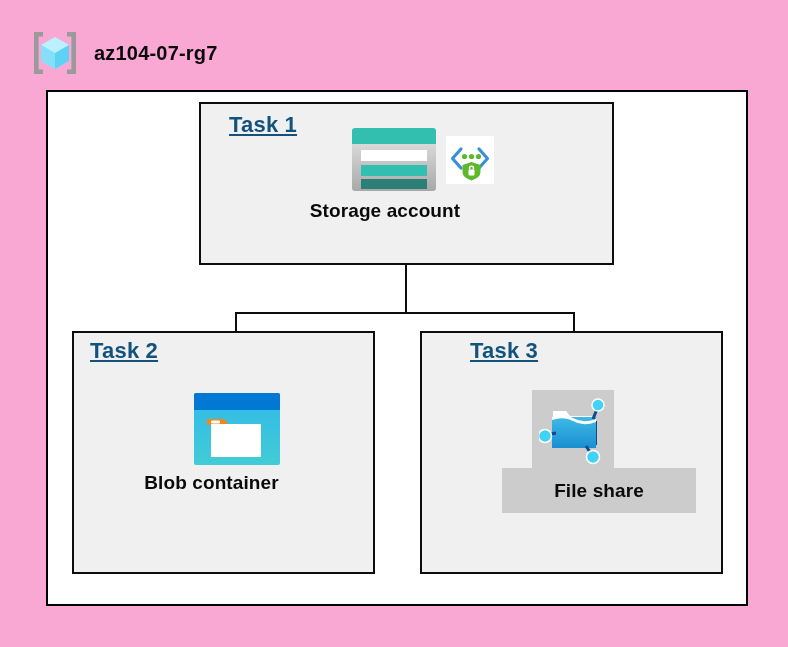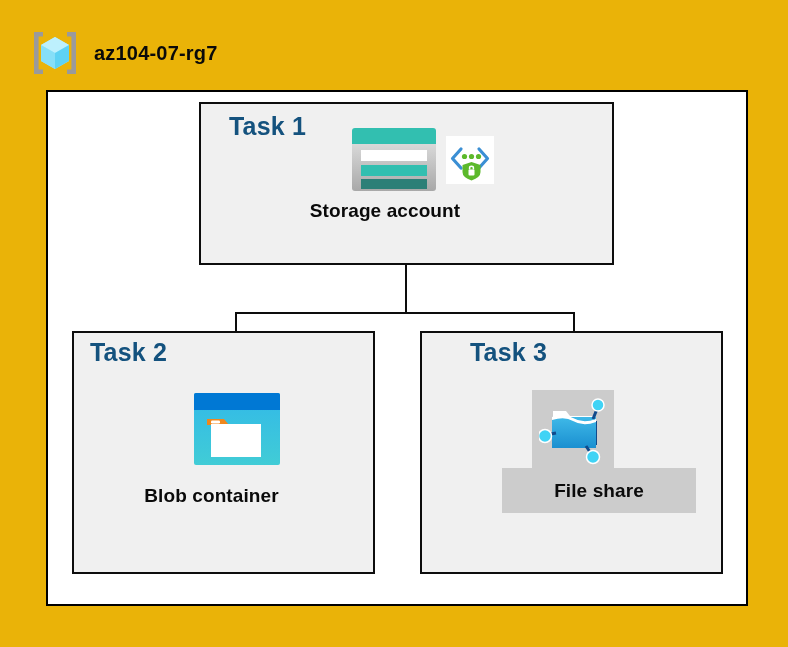--- a/index.html
+++ b/index.html
@@ -9,21 +9,21 @@
     background: #ffffff;
   }
   body {
     font-family: "Liberation Sans", sans-serif;
     -webkit-font-smoothing: antialiased;
   }
   #canvas {
     position: relative;
     width: 788px;
     height: 647px;
-    background: #eab308;
+    background: #f9a8d4;
     overflow: hidden;
   }
 
   
   #rg-header {
     position: absolute;
     left: 30px;
     top: 26px;
     width: 420px;
     height: 54px;
@@ -63,42 +63,43 @@
     box-sizing: border-box;
     border: 2px solid #0d0d0d;
     background: #f0f0f0;
   }
   #task1-box { left: 199px; top: 102px; width: 415px; height: 163px; }
   #task2-box { left: 72px;  top: 331px; width: 303px; height: 243px; }
   #task3-box { left: 420px; top: 331px; width: 303px; height: 243px; }
 
   .task-label {
     position: absolute;
-    font-size: 25px;
+    font-size: 22px;
     font-weight: bold;
     color: #14527e;
     white-space: nowrap;
     letter-spacing: 0.2px;
+    text-decoration: underline;
   }
   #task1-label { left: 229px; top: 112px; }
   #task2-label { left: 90px;  top: 338px; text-align: right; }
   #task3-label { left: 434px; top: 338px; margin-left: 36px; }
 
   
   .node-caption {
     position: absolute;
     font-size: 19px;
     font-weight: bold;
     color: #0a0a0a;
     white-space: nowrap;
     text-align: center;
     letter-spacing: 0.1px;
   }
   #storage-caption { left: 199px; top: 200px; width: 372px; }
-  #blob-caption    { left: 72px;  top: 485px; width: 279px; }
+  #blob-caption    { left: 72px;  top: 472px; width: 279px; }
   #fileshare-caption {
     left: 502px; top: 468px; width: 194px; height: 45px;
     background: #cccccc;
     display: flex; align-items: center; justify-content: center;
   }
 
   
   .icon-abs { position: absolute; display: block; }
   #storage-icon      { left: 350px; top: 126px; width: 88px; height: 67px; }
   #secure-xfer-icon  { left: 446px; top: 136px; width: 48px; height: 48px; }

